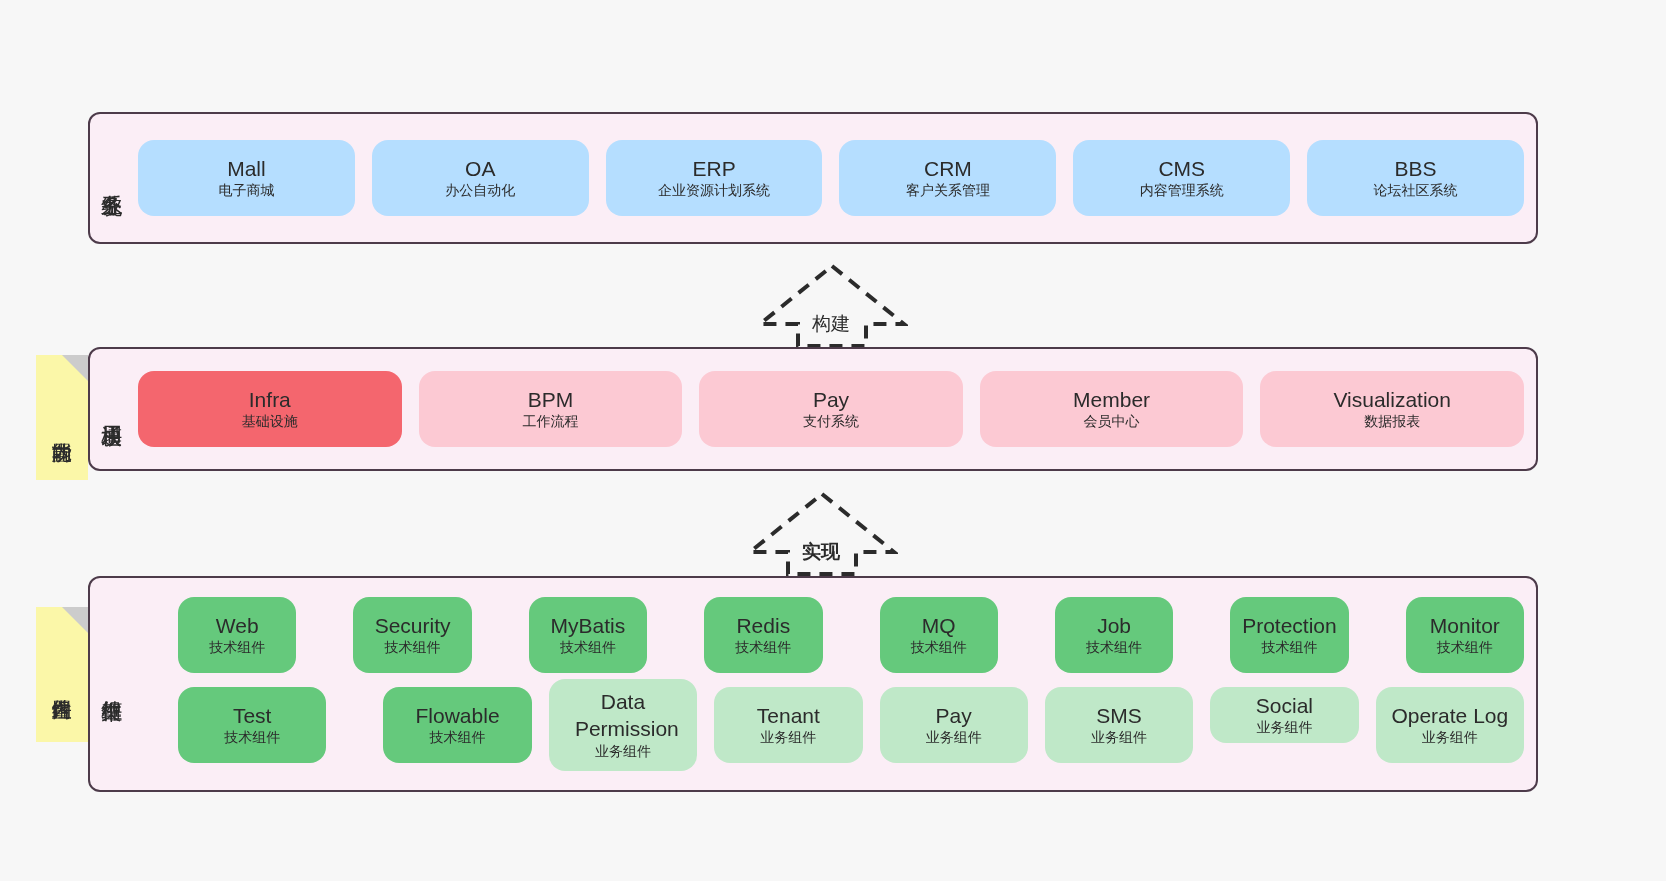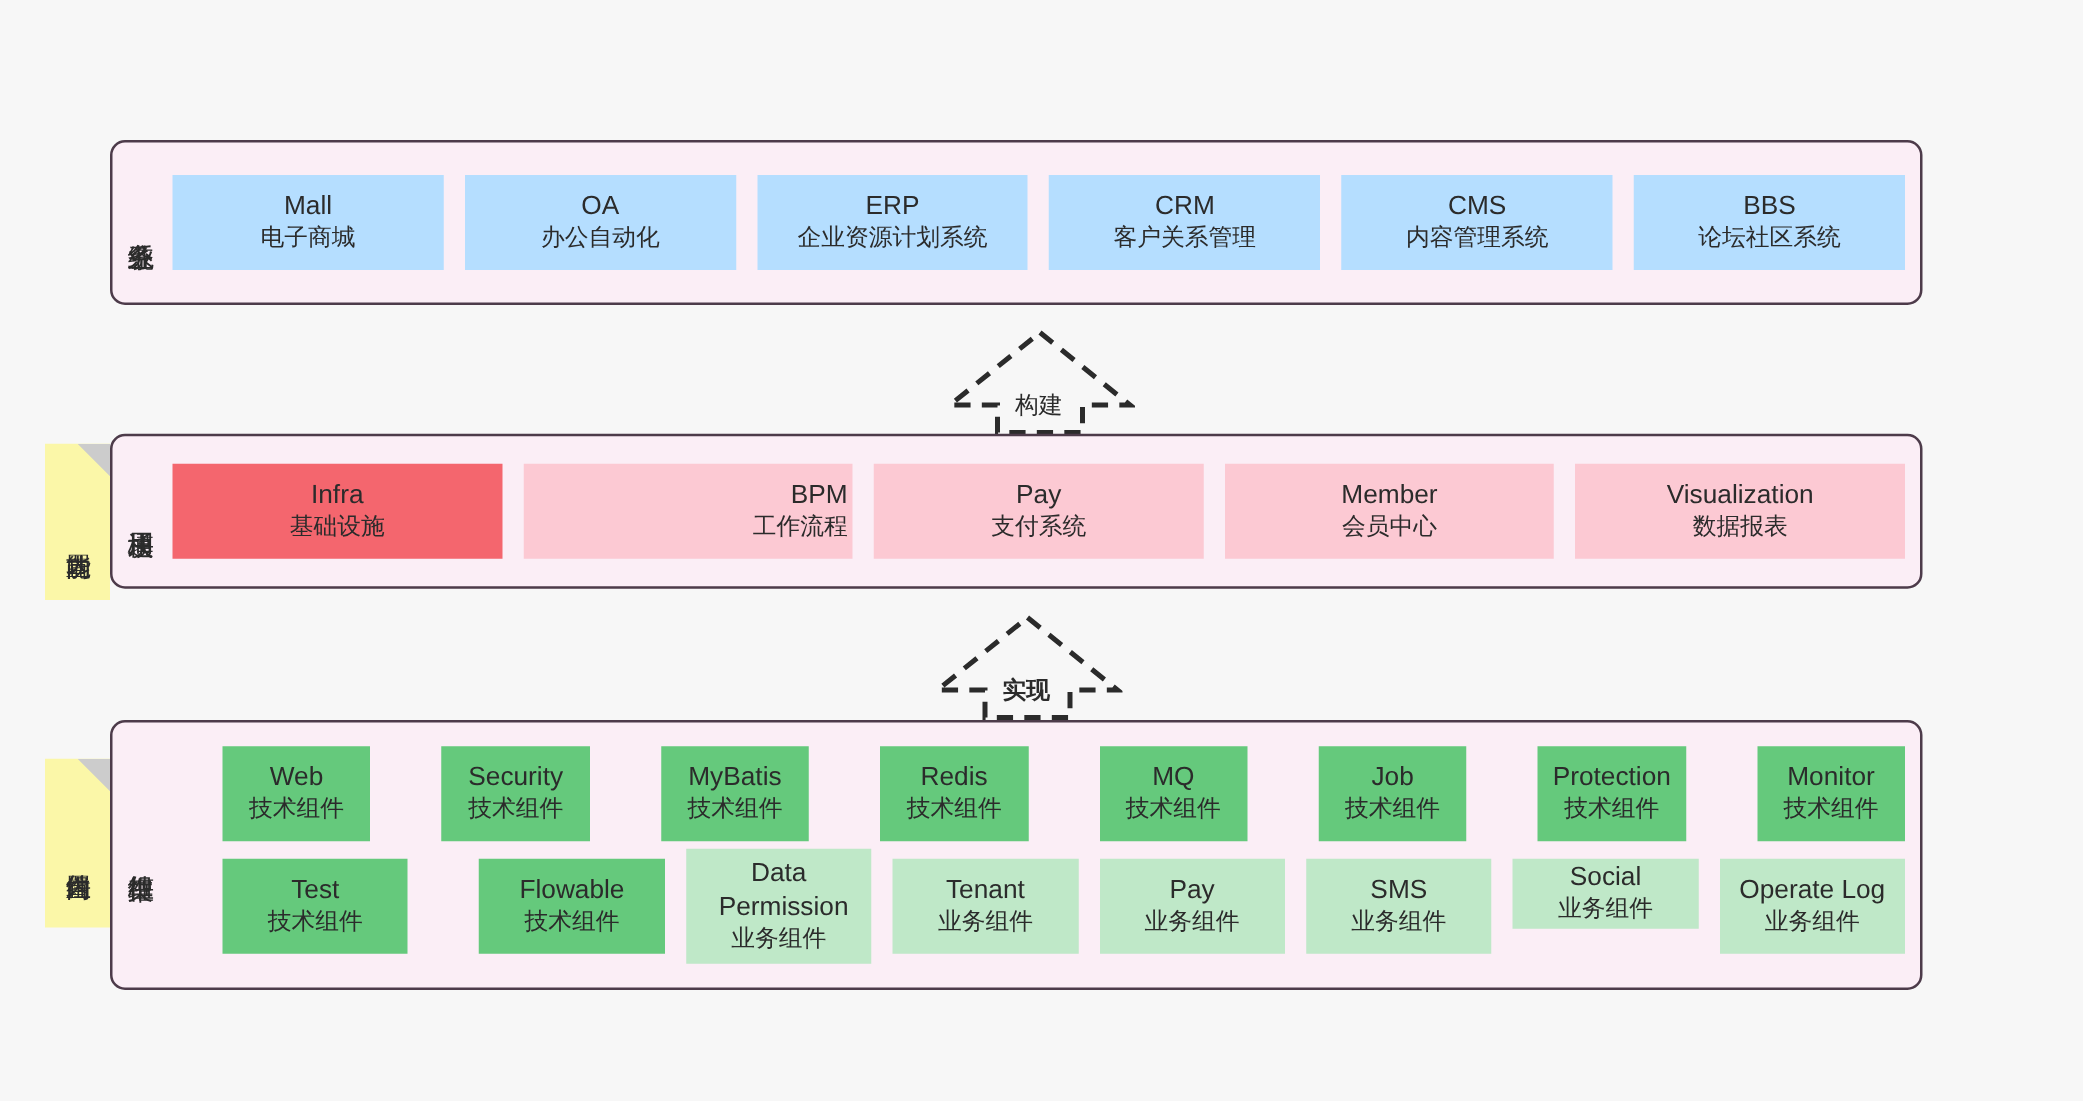--- a/index.html
+++ b/index.html
@@ -50,32 +50,32 @@
   .row {
     display: flex;
     flex-direction: row;
     gap: 17px;
     align-items: stretch;
   }
 
   
   .card {
     flex: 1 1 0;
-    border-radius: 0;
+    border-radius: 16px;
     display: flex;
     flex-direction: column;
     align-items: center;
     justify-content: center;
     text-align: center;
     line-height: 1.28;
     padding: 6px 4px;
     color: #2b2b2b;
   }
   .card .t1 { font-size: 21px; }
-  .card .t2 { font-size: 19px; }
+  .card .t2 { font-size: 14px; }
 
   .blue       { background: #b5deff; }
   .red-strong { background: #f4666e; }
   .red-light  { background: #fcc9d3; }
   .green-strong { background: #65c97c; margin-left: 40px; }
   .green-light  { background: #bfe8c8; }
 
   
   .note {
     position: absolute;
@@ -159,21 +159,21 @@
   </div>
 
   <div class="section" style="left:88px; top:347px; width:1450px; height:124px;">
     <div class="section-title">通用模块</div>
     <div class="section-body">
       <div class="row">
         <div class="card red-strong" style="height:76px;">
           <span class="t1">Infra</span>
           <span class="t2">基础设施</span>
         </div>
-        <div class="card red-light" style="height:76px;align-items:flex-end;">
+        <div class="card red-light" style="height:76px;">
           <span class="t1">BPM</span>
           <span class="t2">工作流程</span>
         </div>
         <div class="card red-light" style="height:76px;">
           <span class="t1">Pay</span>
           <span class="t2">支付系统</span>
         </div>
         <div class="card red-light" style="height:76px;">
           <span class="t1">Member</span>
           <span class="t2">会员中心</span>

